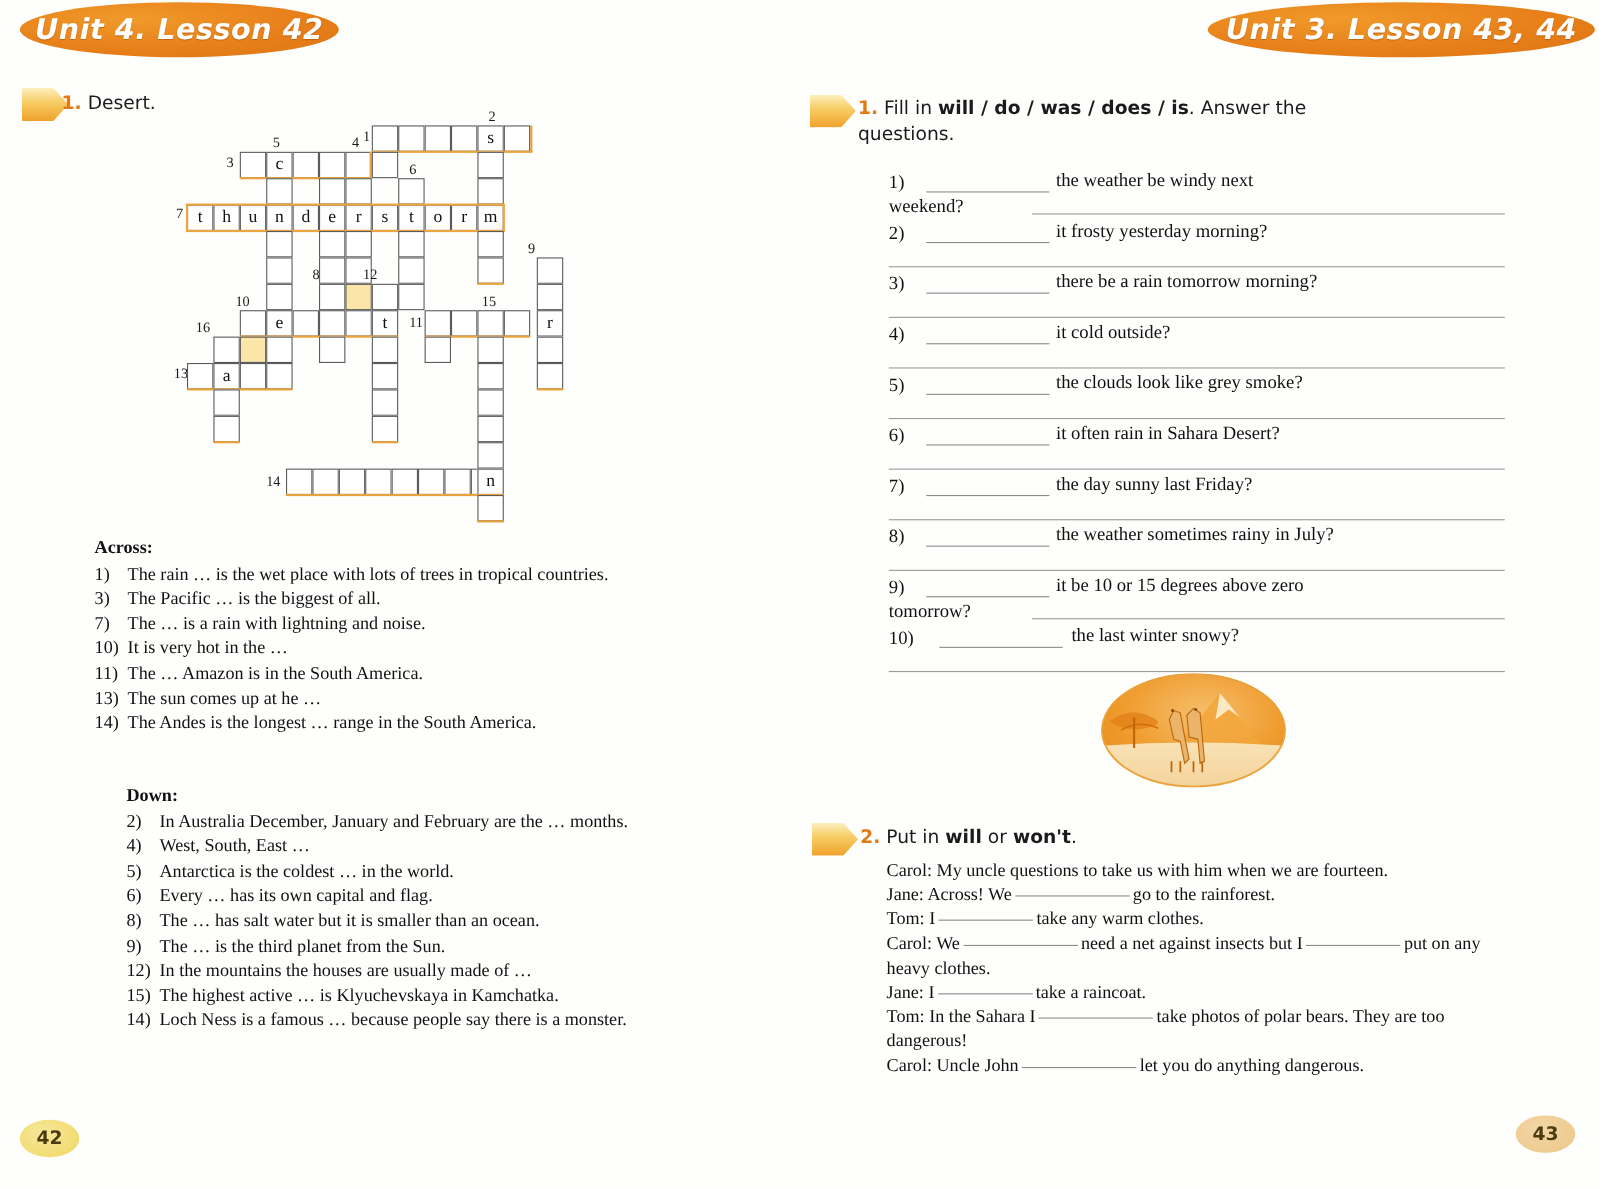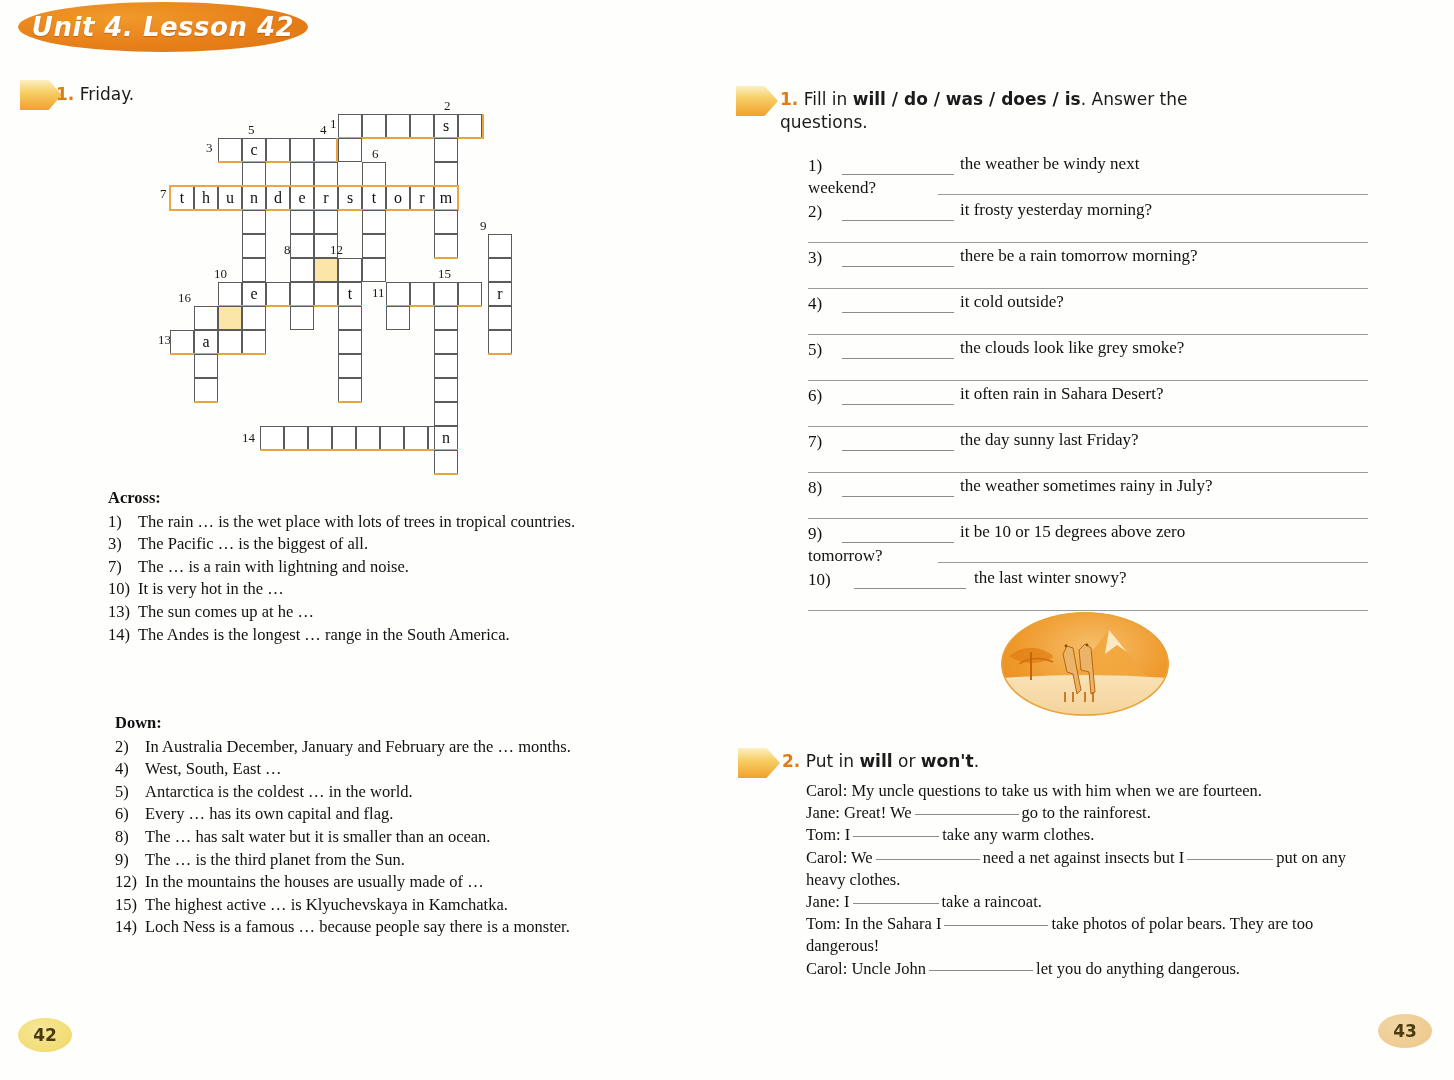--- a/index.html
+++ b/index.html
@@ -167,21 +167,21 @@
 </head>
 <body>
 
 <div id="page">
 
   <div class="banner" id="banner-left">Unit 4. Lesson 42</div>
 
   <div class="arrow" style="left:20px; top:80px;"></div>
   <div class="exhead" style="left:56px; top:83px;">
     <span class="exnum">1.</span>
-    <span>Friday.</span>
+    <span>Desert.</span>
   </div>
 
   <div id="grid-wrap">
 
     <div class="clue-no" style="left:294px; top:-2px;">2</div>
     <div class="clue-no" style="left:180px; top:16px;">1</div>
     <div class="cell" style="left:188px; top:14px;"></div>
     <div class="cell" style="left:212px; top:14px;"></div>
     <div class="cell" style="left:236px; top:14px;"></div>
     <div class="cell" style="left:260px; top:14px;"></div>
@@ -308,39 +308,43 @@
     <div class="cell" style="left:230px; top:326px;"></div>
     <div class="cell" style="left:254px; top:326px;"></div>
     <div class="cell" style="left:278px; top:326px;"></div>
     <div class="cell" style="left:284px; top:326px;">n</div>
     <div class="accent" style="left:110px; top:349px; width:198px; height:2px;"></div>
 
     <div class="cell" style="left:284px; top:350px;"></div>
     <div class="accent" style="left:284px; top:373px; width:24px; height:2px;"></div>
   </div>
 
-  <div class="clue-block" id="across-block" style="left:108px; top:487px;">
+  <div class="clue-block" id="across-block" style="left:86px; top:487px;">
     <div class="hdr">Across:</div>
     <div class="clue-row">
         <div class="n">1)</div>
         <div class="t">The rain … is the wet place with lots of trees in tropical countries.</div>
       </div>
     <div class="clue-row">
         <div class="n">3)</div>
         <div class="t">The Pacific … is the biggest of all.</div>
       </div>
     <div class="clue-row">
         <div class="n">7)</div>
         <div class="t">The … is a rain with lightning and noise.</div>
       </div>
     <div class="clue-row">
         <div class="n">10)</div>
         <div class="t">It is very hot in the …</div>
       </div>
     <div class="clue-row">
+        <div class="n">11)</div>
+        <div class="t">The … Amazon is in the South America.</div>
+      </div>
+    <div class="clue-row">
         <div class="n">13)</div>
         <div class="t">The sun comes up at he …</div>
       </div>
     <div class="clue-row">
         <div class="n">14)</div>
         <div class="t">The Andes is the longest … range in the South America.</div>
       </div>
   </div>
 
   <div class="clue-block" id="down-block" style="left:98px; top:712px;margin-left:17px;">
@@ -378,20 +382,21 @@
         <div class="t">The highest active … is Klyuchevskaya in Kamchatka.</div>
       </div>
     <div class="clue-row">
         <div class="n">14)</div>
         <div class="t">Loch Ness is a famous … because people say there is a monster.</div>
       </div>
   </div>
 
   <div class="pageno" id="pageno-left">42</div>
 
+  <div class="banner" id="banner-right">Unit 3. Lesson 43, 44</div>
 
   <div class="arrow" style="left:736px; top:86px;"></div>
   <div class="exhead" style="left:780px; top:88px; width:470px;">
     <span class="exnum">1.</span>
     <span>Fill in </span><b>will / do / was / does / is</b><span>. Answer the</span>
     <div>questions.</div>
   </div>
 
   <div id="q-list">
 
@@ -506,21 +511,21 @@
     <span>Put in </span><b>will</b><span> or </span><b>won't</b><span>.</span>
   </div>
 
   <div id="dlg">
     <div class="dline">
       <span>Carol:</span>
       <span>My uncle questions to take us with him when we are fourteen.</span>
     </div>
     <div class="dline">
       <span>Jane:</span>
-      <span>Great! We</span><span class="dblank w2"></span><span>go to the rainforest.</span>
+      <span>Across! We</span><span class="dblank w2"></span><span>go to the rainforest.</span>
     </div>
     <div class="dline">
       <span>Tom:</span>
       <span>I</span><span class="dblank"></span><span>take any warm clothes.</span>
     </div>
     <div class="dline">
       <span>Carol:</span>
       <span>We</span><span class="dblank w2"></span><span>need a net against insects but I</span><span class="dblank"></span><span>put on any heavy clothes.</span>
     </div>
     <div class="dline">

